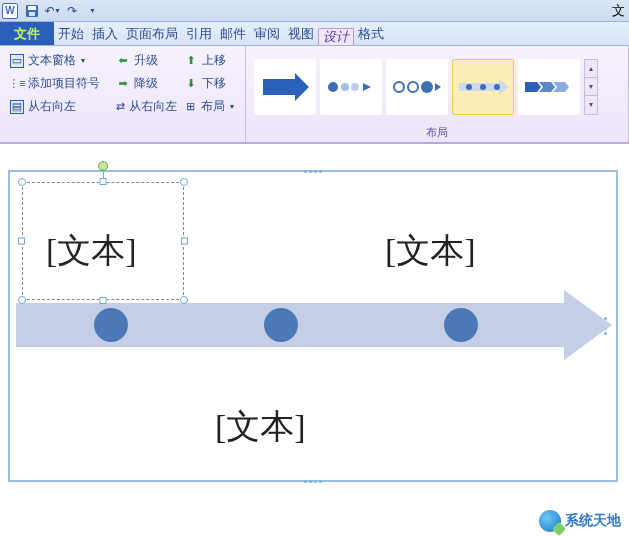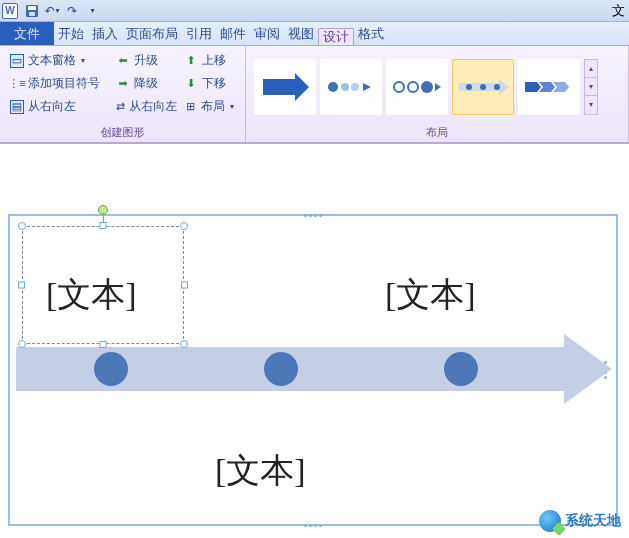--- a/index.html
+++ b/index.html
@@ -59,30 +59,32 @@
   }
   .tab {
     padding: 4px 4px;
     font-size: 13px;
     color: #2a4d8f;
     cursor: pointer;
     display: flex; align-items: center;
   }
   .tab-file {
     background: #2a5fbb;
-    color: #e5e5e5;
+    color: #bef264;
     padding: 0 14px;
+    font-weight: bold;
   }
   .tab-active {
     background: #efe6fa;
     border: 1px solid #b89adf;
     border-bottom: none;
     color: #6038a1;
     border-radius: 2px 2px 0 0;
     margin-top: 6px;
+    font-style: italic;
   }
   
   .ribbon {
     height: 98px;
     background: linear-gradient(#f6f2fc, #ede5fb);
     border-bottom: 2px solid #bba7db;
     display: flex;
   }
   .group {
     border-right: 1px solid #c9bce2;
@@ -124,21 +126,20 @@
   .gallery-more div { flex: 1; display: flex; align-items: center; justify-content: center; font-size: 8px; color: #5c4994; cursor: pointer; border-bottom: 1px solid #c9bbe0; }
   .gallery-more div:last-child { border-bottom: none; }
   
   
   .canvas {
     position: absolute;
     left: 8px; top: 170px;
     width: 610px; height: 312px;
     border: 2px solid #9bbfe0;
     background: #fff;
-    margin-top: 44px;
   }
   .canvas::before, .canvas::after {
     content: ''; position: absolute; background: transparent;
   }
   
   .mh { position: absolute; width: 30px; height: 8px; display:flex; justify-content:center; align-items:center; }
   .mh span { width:3px;height:3px;background:#7db2df;border-radius:50%; margin:0 1px;}
   .mh-top { top:-5px; left:50%; transform:translateX(-50%);}
   .mh-bottom { bottom:-5px; left:50%; transform:translateX(-50%);}
   .mh-left { left:-5px; top:50%; transform:translateY(-50%) rotate(90deg);}
@@ -282,21 +283,20 @@
           <span class="ic" style="color:#2a8f3a">⬇</span>
           <span>下移</span>
         </div>
         <div class="rbtn">
           <span class="ic">⊞</span>
           <span>布局</span>
           <span class="dd">▾</span>
         </div>
       </div>
     </div>
-    <div class="group-label">创建图形</div>
   </div>
 
   <div class="group" style="flex:1">
     <div class="group-body">
       <div class="gallery">
         <div class="gallery-item">
           <svg class="thumb" viewBox="0 0 56 44">
               <polygon points="6,14 38,14 38,8 52,22 38,36 38,30 6,30" fill="#2a5fbb"></polygon>
             </svg>
         </div>

